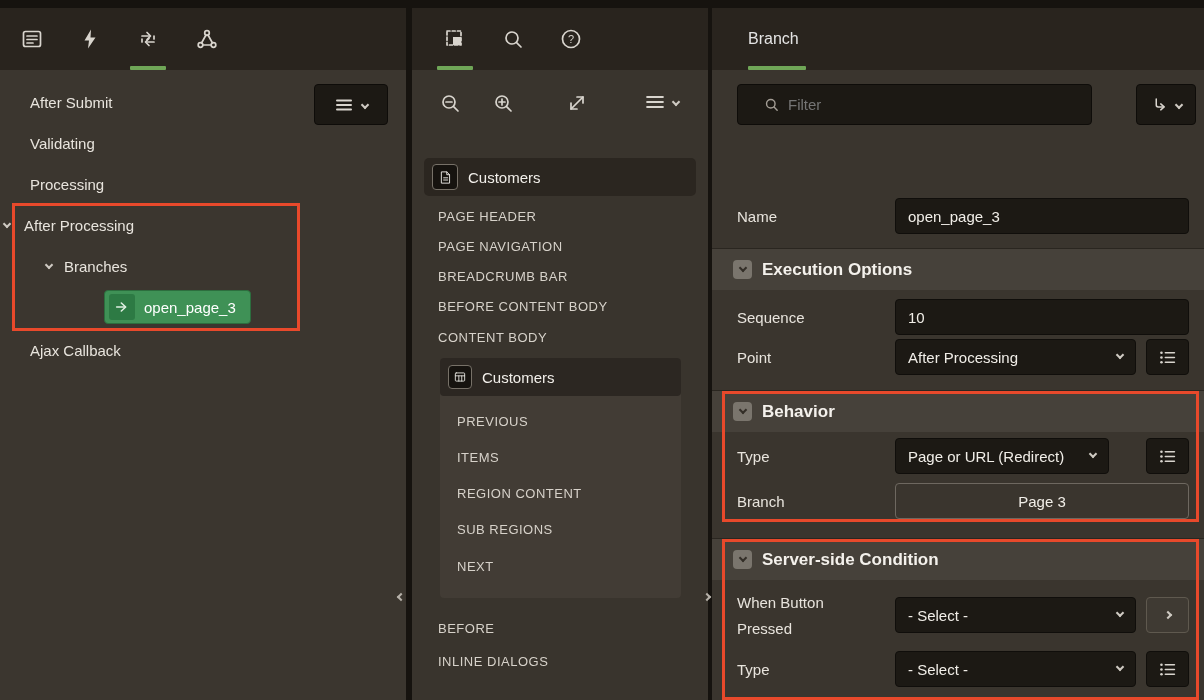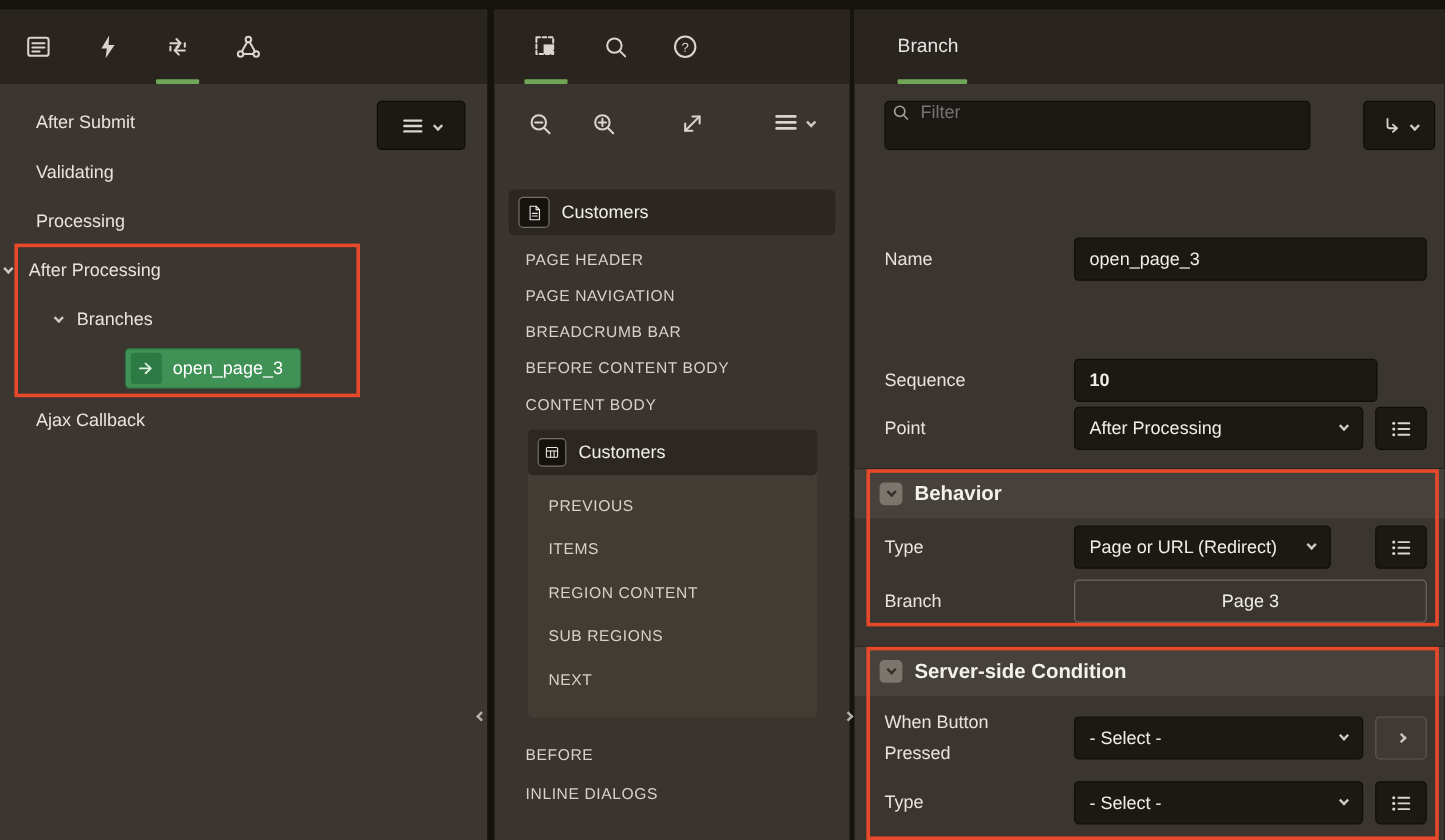--- a/index.html
+++ b/index.html
@@ -254,43 +254,49 @@
 
   <button class="collapse-handle" style="left:398px;top:588px"><span class="chev small left" style="border-color:#b7b2aa"></span></button>
   <button class="collapse-handle" style="left:704px;top:588px"><span class="chev small right" style="border-color:#b7b2aa"></span></button>
 
   <div class="panel" style="left:712px;width:492px;background:var(--pr)">
     <div class="toolbar">
       <span class="abs" style="left:36px;top:0;height:62px;display:flex;align-items:center;color:#e5e5e5;font-size:16px">Branch</span>
       <div class="underline" style="left:36px;width:58px"></div>
     </div>
 
-    <div class="abs" style="left:25px;top:76px;width:355px;height:41px;background:var(--inp);border:1px solid #0e0c09;border-radius:4px;display:flex;align-items:flex-start;padding:0 4px;gap:8px">
+    <div class="abs" style="left:25px;top:76px;width:355px;height:41px;background:var(--inp);border:1px solid #0e0c09;border-radius:4px;display:flex;align-items:center;padding:0 25px;gap:8px">
       <svg width="17" height="17" viewBox="0 0 24 24" style="stroke:#a39d95;fill:none;stroke-width:2;stroke-linecap:round">
           <circle cx="11" cy="11" r="6"></circle>
           <line x1="15.6" y1="15.6" x2="20" y2="20"></line>
         </svg>
       <input style="flex: 1 1 0%; background: none; border: none; outline: none; color: rgb(241, 238, 232); font-size: 15px; font-family: &quot;Liberation Sans&quot;, sans-serif;" placeholder="Filter">
     </div>
     <button class="menu-btn" style="left:424px;top:76px;width:60px;height:41px;gap:7px">
       <svg width="18" height="18" viewBox="0 0 24 24" style="stroke:var(--ic);fill:none;stroke-width:2;stroke-linecap:round;stroke-linejoin:round">
           <path d="M7 4 V12 a2.5 2.5 0 0 0 2.5 2.5 H17"></path>
           <path d="M13 10.5 L17.5 14.5 L13 18.5"></path>
         </svg>
       <span class="chev small"></span>
     </button>
 
     <div class="prow" style="top:190px">
       <span class="plabel">Name</span>
       <input class="pinput" style="left: 183px; width: 294px;" value="open_page_3">
     </div>
 
+    <div class="sec-header" style="top:240px">
+      <span class="sec-collapse">
+          <span class="chev small dark"></span>
+        </span>
+      <span class="sec-title">Execution Options</span>
+    </div>
     <div class="prow" style="top:291px">
       <span class="plabel">Sequence</span>
-      <input class="pinput" style="left: 183px; width: 253px; font-weight: bold;" value="10">
+      <input class="pinput" style="left: 183px; width: 294px;" value="10">
     </div>
     <div class="prow" style="top:331px">
       <span class="plabel">Point</span>
       <div class="pselect" style="left:183px;width:241px">
         <span>After Processing</span>
         <span class="chev small" style="margin-top:-4px"></span>
       </div>
       <button class="listbtn" style="left:434px">
         <svg width="19" height="19" viewBox="0 0 22 22">
             <circle cx="4" cy="5.5" r="1.5" fill="var(--ic)" stroke="none"></circle>

